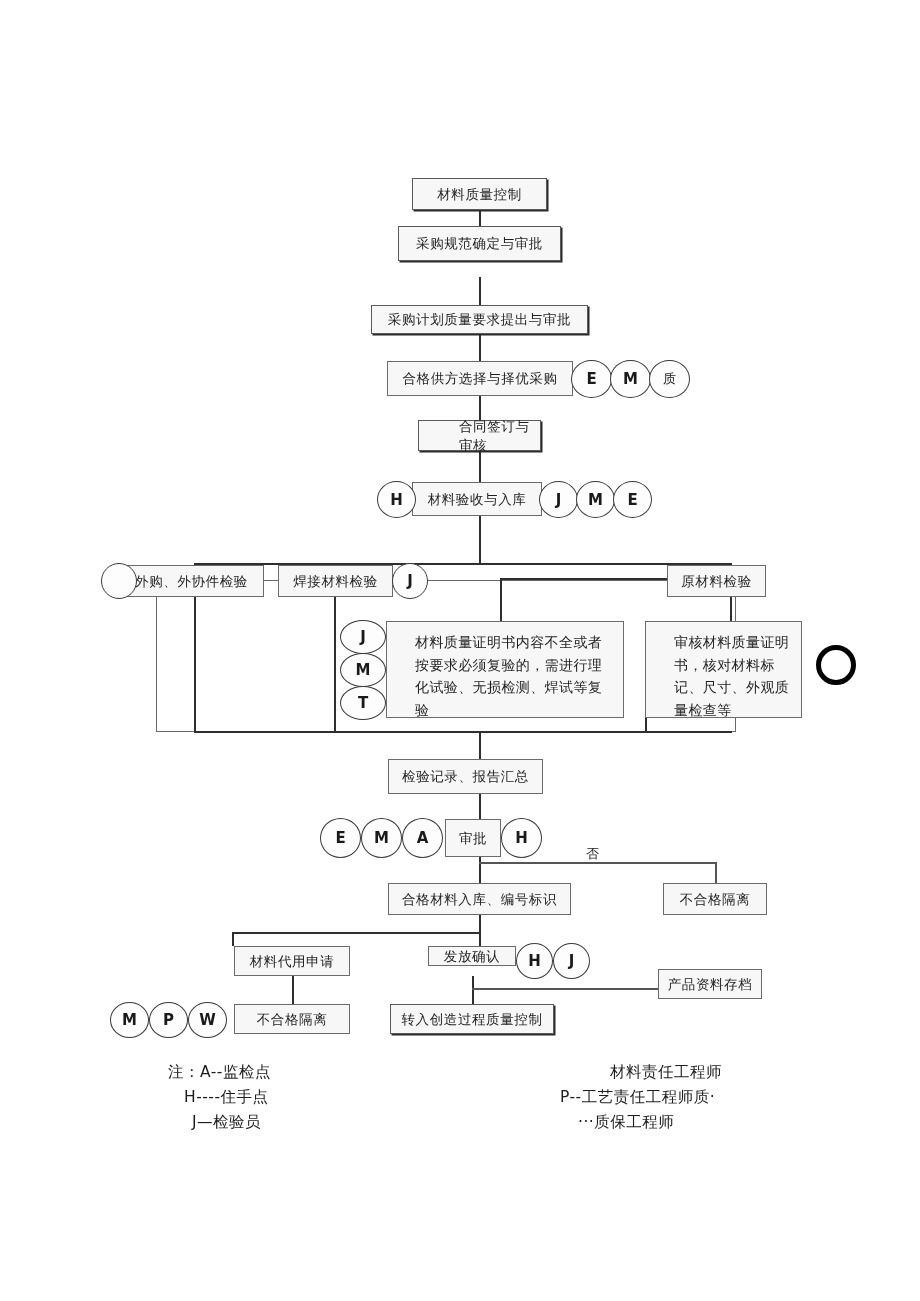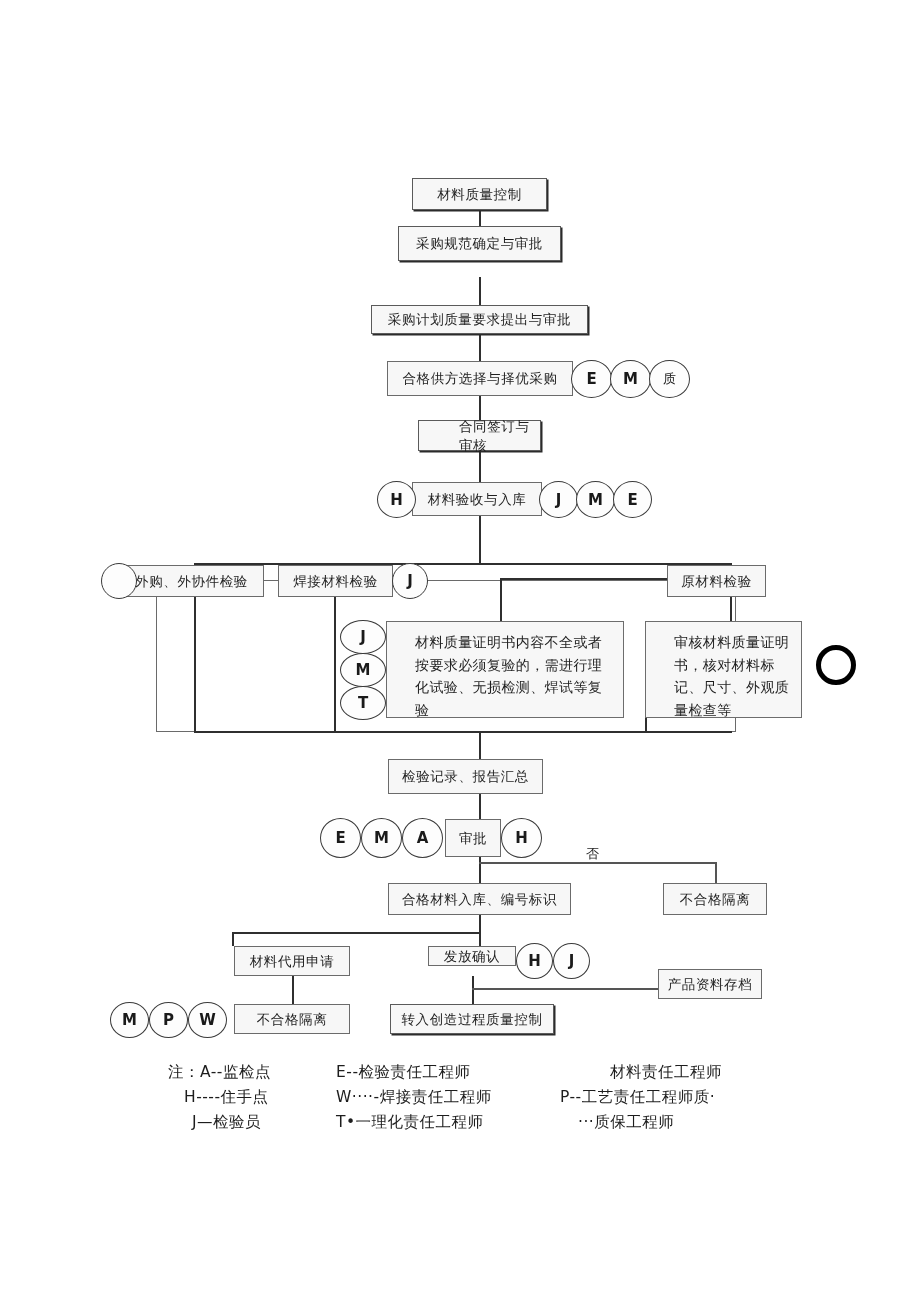--- a/index.html
+++ b/index.html
@@ -302,24 +302,19 @@
 
   <div class="lbl" style="left:586px;top:845px;">
     <span>否</span>
   </div>
 
   <div class="legend lg-col1">
     <div class="row">注：A--监检点</div>
     <div class="row">H----住手点</div>
     <div class="row">J—检验员</div>
   </div>
-  <div class="legend lg-col2">
-    <div class="row">E--检验责任工程师</div>
-    <div class="row">W····-焊接责任工程师</div>
-    <div class="row">T•一理化责任工程师</div>
-  </div>
   <div class="legend lg-col3">
     <div class="row">材料责任工程师</div>
     <div class="row">P--工艺责任工程师质·</div>
     <div class="row">···质保工程师</div>
   </div>
 
 </div>
 
 </body></html>

